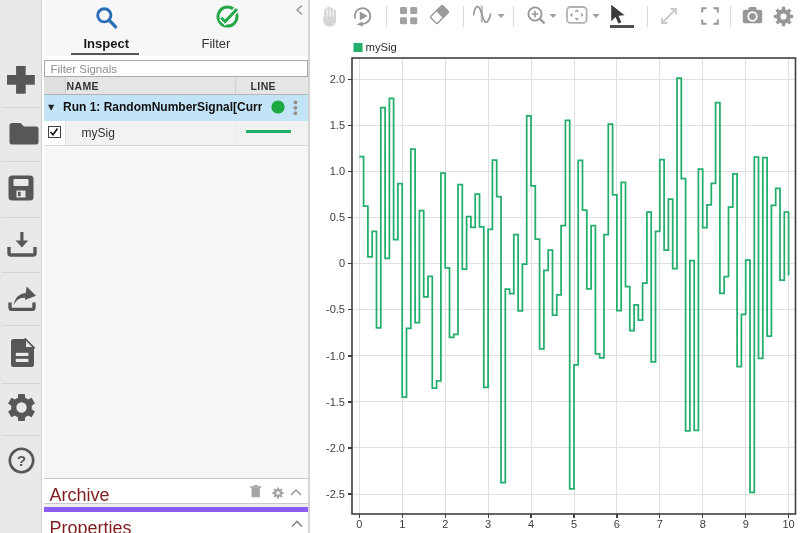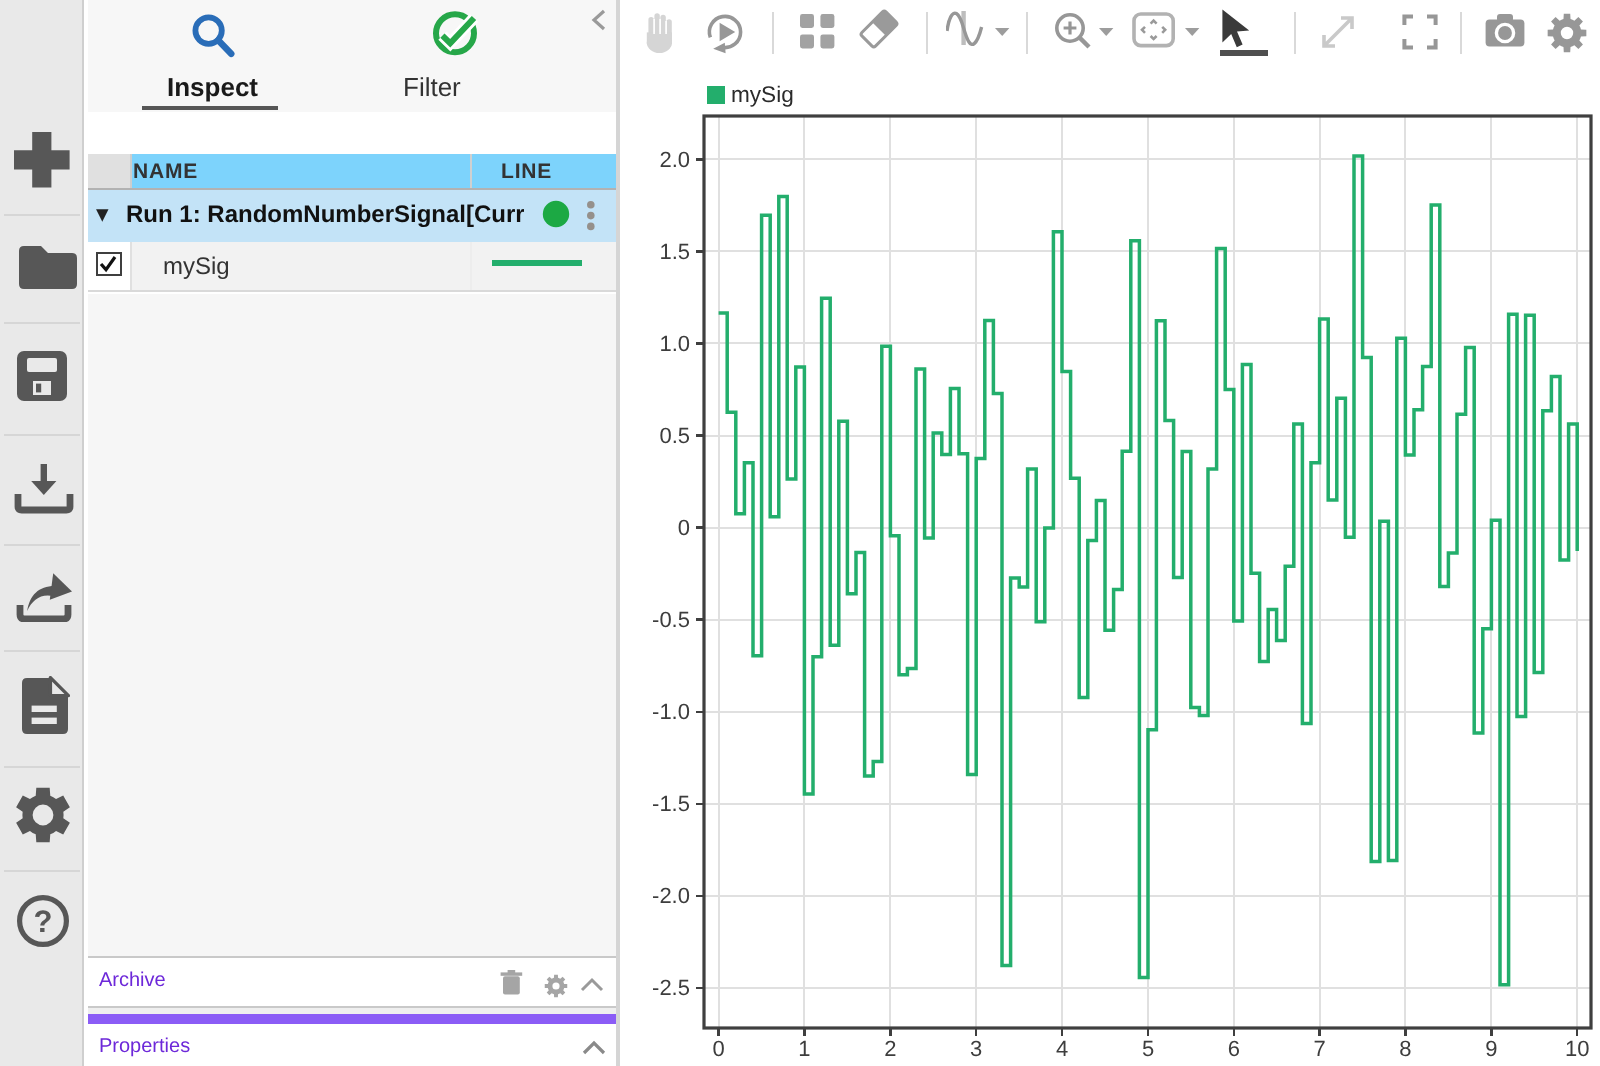--- a/index.html
+++ b/index.html
@@ -10,33 +10,33 @@
 
 #panel{left:43.5px;top:0;width:264.5px;height:444px;background:#fff}
 #tabbar{position:absolute;left:0;top:0;width:100%;height:56px;background:#f7f7f7}
 #tabline{position:absolute;left:27px;top:52.5px;width:68px;height:2.6px;background:#565656}
 .tabtxt{position:absolute;top:36px;font-size:13px;color:#1a1a1a}
 #divider{left:308px;top:0;width:1.5px;height:533px;background:#d5d5d5}
 
 .tsep{position:absolute;top:6px;width:1px;height:21px;background:#d9d9d9}
 
 #filter{position:absolute;left:0px;top:59.5px;width:264.5px;height:17.5px;border:1px solid #a9a9a9;background:#fff;color:#8c8c8c;font-size:11.5px;line-height:16px;padding-left:6px}
-#thead{position:absolute;left:0;top:77px;width:264.5px;height:17.5px;border-bottom:1px solid #b2b2b2;background:#7dd3fc}
+#thead{position:absolute;left:0;top:77px;width:264.5px;height:17.5px;border-bottom:1px solid #b2b2b2;background:#e5e5e5}
 #thead .c0{position:absolute;left:0;top:0;width:22.5px;height:100%;background:#e0e0e0;border-right:1px solid #cdcdcd}
 #thead .c1{position:absolute;left:191px;top:0;width:1px;height:100%;background:#d0d0d0}
 .hdr{position:absolute;top:2.5px;font-size:10.5px;font-weight:bold;color:#333;letter-spacing:.4px}
 #runrow{position:absolute;left:0;top:94.5px;width:264.5px;height:26px;background:#c3e3f7}
 #sigrow{position:absolute;left:0;top:120.5px;width:264.5px;height:25px;background:#f2f2f2;border-bottom:1px solid #d9d9d9}
 #sigrow .cbcell{position:absolute;left:0;top:0;width:22.5px;height:100%;background:#fff;border-right:1px solid #e0e0e0}
 #tbelow{position:absolute;left:0;top:146.5px;width:264.5px;height:331px;background:#f6f6f6}
 #sigrow .cb{position:absolute;left:4.5px;top:5px;width:12.5px;height:12.5px;border:1.5px solid #3f3f3f;background:#fff}
 
 #archive{position:absolute;left:0;top:477.5px;width:264.5px;height:26px;border-top:1px solid #c9c9c9;border-bottom:1px solid #c9c9c9;background:#fff}
 #props{position:absolute;left:0;top:506.5px;width:264.5px;height:26.5px;border-top:5px solid #8b5cf6;background:#fff}
-.sechdr{position:absolute;left:6px;top:6px;font-size:10px;color:#6d28d9}
+.sechdr{position:absolute;left:6px;top:6px;font-size:18px;color:#7f1d1d}
 #gap1{position:absolute;left:0;top:503.5px;width:264.5px;height:3px;background:#efefef}
 text{font-family:"Liberation Sans",sans-serif}
 </style></head>
 <body>
 <div id="root">
 <svg class="abs" style="left:0;top:0" width="800" height="533" viewBox="0 0 800 533">
 <g stroke="#e0e0e0" stroke-width="1" shape-rendering="crispEdges">
         <line x1="359.3" y1="58.0" x2="359.3" y2="514.0"></line>
         <line x1="402.2" y1="58.0" x2="402.2" y2="514.0"></line>
         <line x1="445.2" y1="58.0" x2="445.2" y2="514.0"></line>
@@ -165,20 +165,21 @@
           <path d="M5.2 13.8 L9.1 17.6 L21.0 5.0" fill="none" stroke="#fff" stroke-width="5.8"></path>
           <path d="M5.2 13.8 L9.1 17.6 L21.0 5.0" fill="none" stroke="#26a749" stroke-width="3.0"></path>
         </svg>
         <svg style="position:absolute;left:250px;top:3.5px" width="12" height="12" viewBox="0 0 12 12">
           <path d="M8 1.5 L3 6 L8 10.5" fill="none" stroke="#9a9a9a" stroke-width="1.6"></path>
         </svg>
     <span class="tabtxt" style="left:40px;font-weight:bold">Inspect</span>
     <span class="tabtxt" style="left:158px;color:#333">Filter</span>
     <div id="tabline"></div>
   </div>
+  <div id="filter">Filter Signals</div>
   <div id="thead">
         <div class="c0"></div>
         <div class="c1"></div>
     <span class="hdr" style="left:23px">NAME</span>
     <span class="hdr" style="left:207px">LINE</span>
   </div>
   <div id="runrow">
     <span style="position:absolute;left:4.5px;top:4.5px;font-size:12.5px;color:#222">▾</span>
     <span style="position:absolute;left:19.5px;top:5px;font-size:12px;font-weight:bold;color:#111;white-space:nowrap;overflow:hidden;width:199px;display:inline-block">Run 1: RandomNumberSignal[Curre</span>
     <svg style="position:absolute;left:227px;top:5.8px" width="14" height="14">

